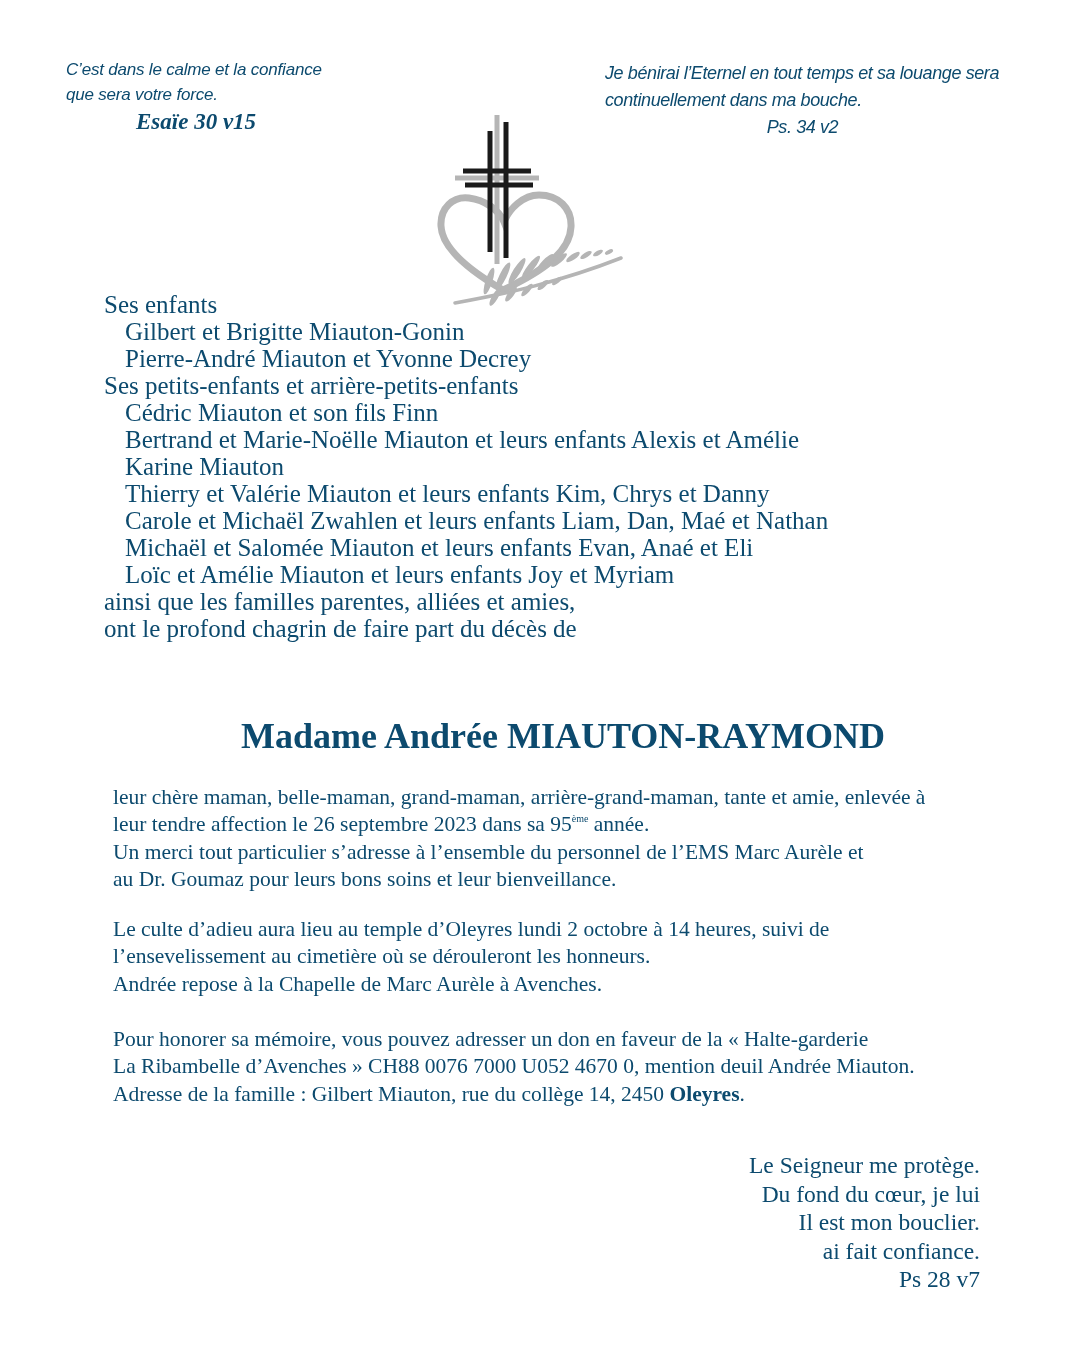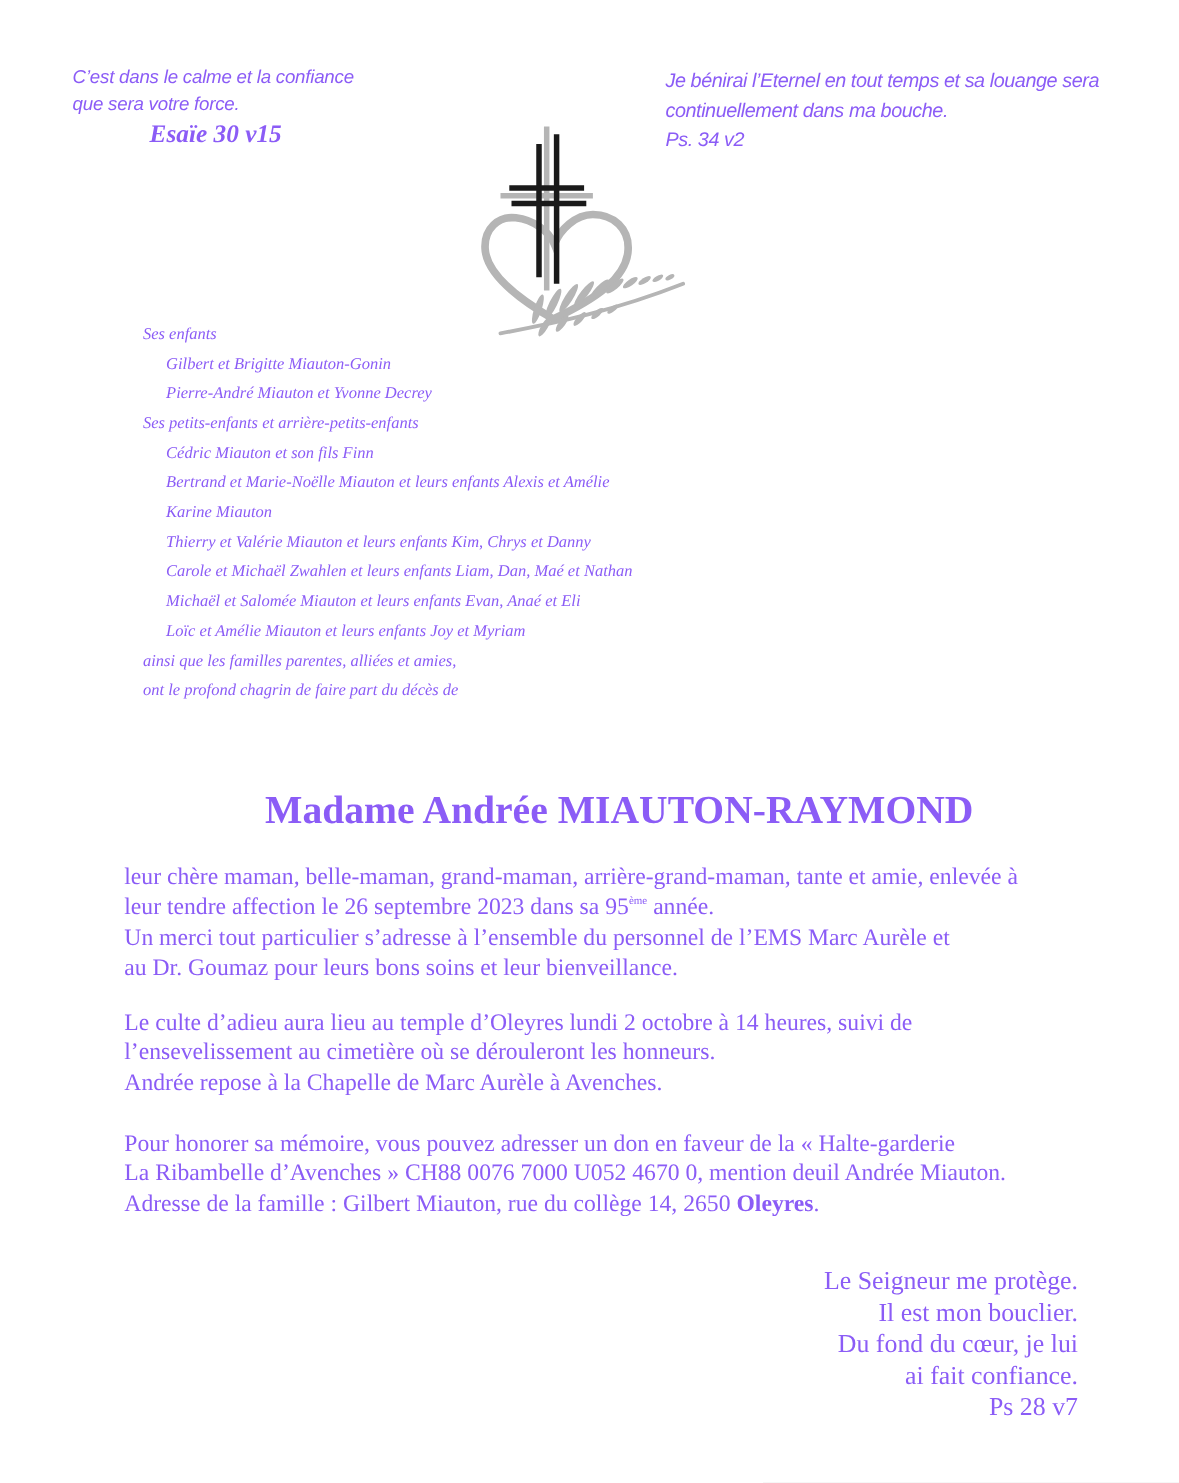--- a/index.html
+++ b/index.html
@@ -1,21 +1,21 @@
 <!DOCTYPE html>
 <html><head>
 <meta charset="utf-8">
 <style>
   html,body{margin:0;padding:0;background:#e8e8e8;}
   .page{
     position:relative;
     width:1072px;height:1348px;
     margin:0 auto;
     background:#ffffff;
-    color:#8b5cf6;
+    color:#0c4a6e;
     font-family:"Liberation Serif", serif;
     overflow:hidden;
   }
   .nowrap{white-space:nowrap;}
 
   
   .quote-tl{
     position:absolute;left:66px;top:57px;
     font-family:"Liberation Sans", sans-serif;
     font-style:italic;font-size:17px;line-height:25px;
@@ -27,29 +27,29 @@
     margin-left:70px;margin-top:2px;
     letter-spacing:0;
     font-weight:bold;
   }
   .quote-tr{
     position:absolute;left:605px;top:60px;width:420px;
     font-family:"Liberation Sans", sans-serif;
     font-style:italic;font-size:18px;line-height:27px;
     letter-spacing:-0.4px;
   }
-  .quote-tr .ref{text-align:left;padding-right:25px;}
+  .quote-tr .ref{text-align:center;padding-right:25px;}
 
   
   .emblem{position:absolute;left:405px;top:100px;width:230px;height:210px;}
 
   
   .family{
-    position:absolute;left:130px;top:291px;
-    font-size:15px;line-height:27px;font-style:italic;
+    position:absolute;left:104px;top:291px;
+    font-size:25px;line-height:27px;
   }
   .family .indent{padding-left:21px;}
 
   
   .title{
     position:absolute;left:113px;top:688px;width:900px;
     text-align:center;font-weight:bold;font-size:36px;line-height:40px;margin-top:28px;
   }
 
   
@@ -158,24 +158,24 @@
 
   <div class="para para-service">
     <div class="nowrap">Le culte d’adieu aura lieu au temple d’Oleyres lundi 2 octobre à 14 heures, suivi de</div>
     <div class="nowrap">l’ensevelissement au cimetière où se dérouleront les honneurs.</div>
     <div class="nowrap">Andrée repose à la Chapelle de Marc Aurèle à Avenches.</div>
   </div>
 
   <div class="para para-donation">
     <div class="nowrap">Pour honorer sa mémoire, vous pouvez adresser un don en faveur de la « Halte-garderie</div>
     <div class="nowrap">La Ribambelle d’Avenches » CH88 0076 7000 U052 4670 0, mention deuil Andrée Miauton.</div>
-    <div class="nowrap"><span>Adresse de la famille : Gilbert Miauton, rue du collège 14, 2650 </span><span class="bold">Oleyres</span><span>.</span></div>
+    <div class="nowrap"><span>Adresse de la famille : Gilbert Miauton, rue du collège 14, 2450 </span><span class="bold">Oleyres</span><span>.</span></div>
   </div>
 
   <div class="quote-br">
     <div class="nowrap">Le Seigneur me protège.</div>
+    <div class="nowrap">Du fond du cœur, je lui</div>
     <div class="nowrap">Il est mon bouclier.</div>
-    <div class="nowrap">Du fond du cœur, je lui</div>
     <div class="nowrap">ai fait confiance.</div>
     <div class="nowrap">Ps 28 v7</div>
   </div>
 
 </div>
 
 </body></html>

